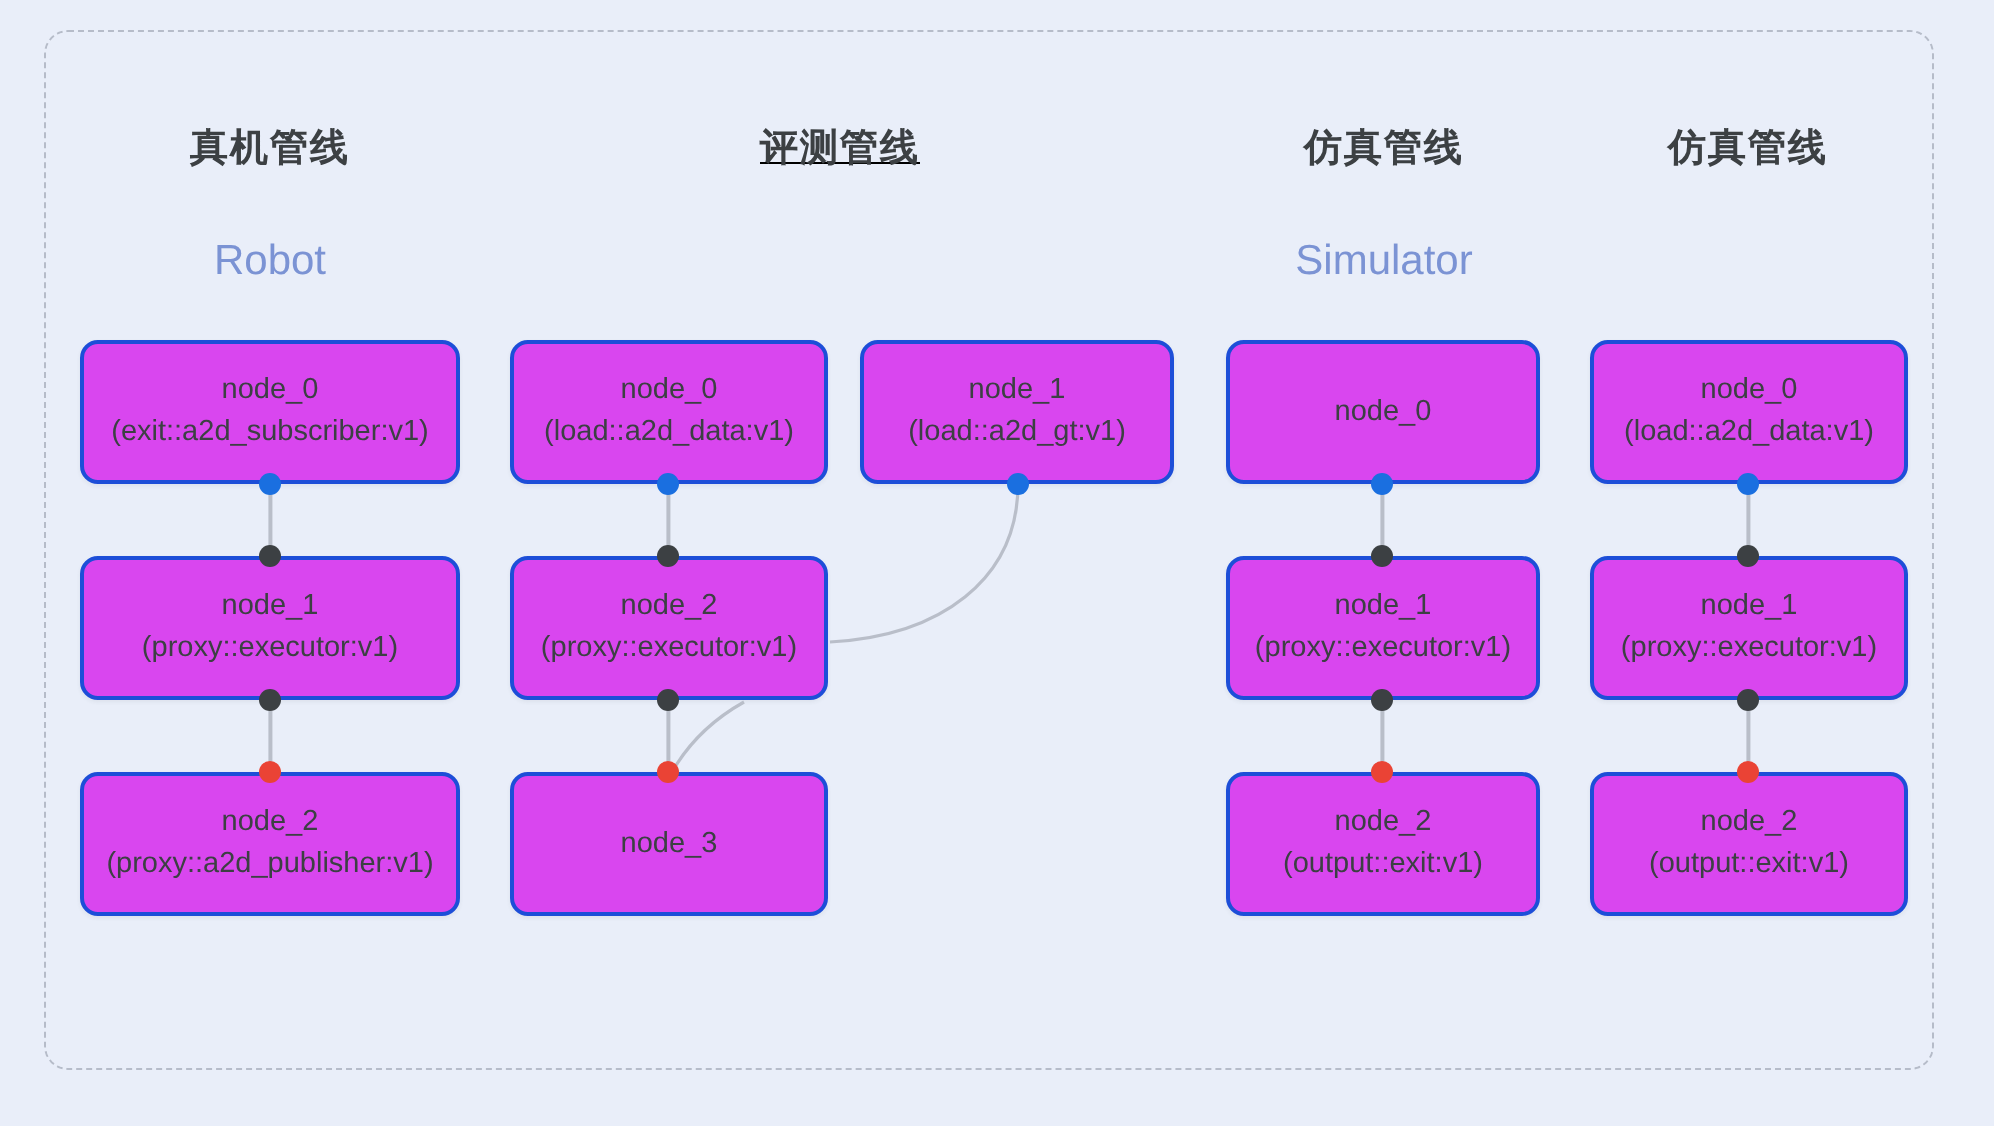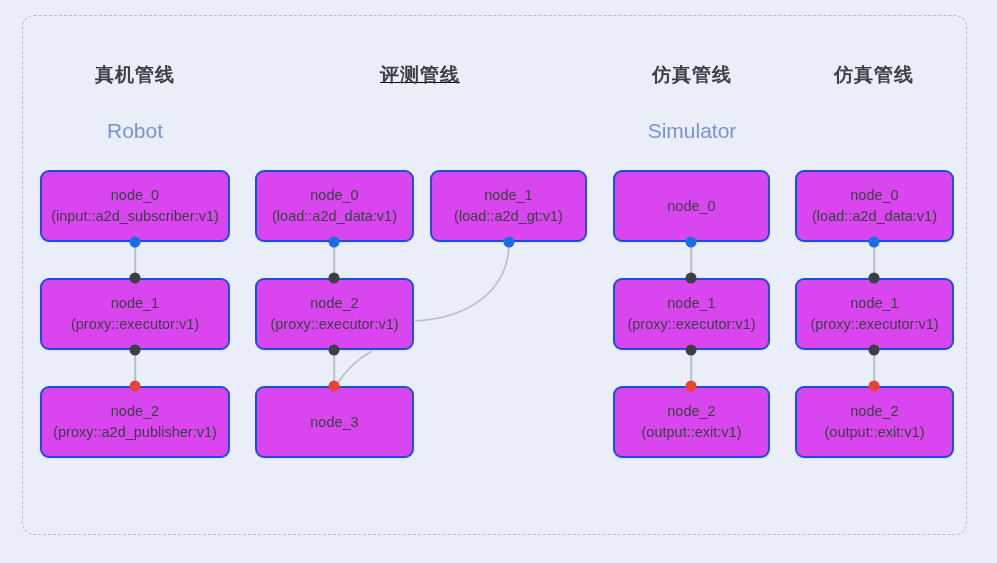--- a/index.html
+++ b/index.html
@@ -158,21 +158,21 @@
 
   <svg id="curves" viewBox="0 0 997 563">
 
     <path d="M 509,242 C 509,290 470,318 415,321" fill="none" stroke="#b9bec9" stroke-width="1.6"></path>
 
     <path d="M 372,351 C 356,360 344,372 336,386" fill="none" stroke="#b9bec9" stroke-width="1.6"></path>
   </svg>
 
   <div class="node" style="left:40px; top:170px; width:190px; height:72px;">
     <div class="n-title">node_0</div>
-    <div class="n-sub">(input::a2d_subscriber:v1)</div>
+    <div class="n-sub">(exit::a2d_subscriber:v1)</div>
   </div>
   <div class="node" style="left:40px; top:278px; width:190px; height:72px;">
     <div class="n-title">node_1</div>
     <div class="n-sub">(proxy::executor:v1)</div>
   </div>
   <div class="node" style="left:40px; top:386px; width:190px; height:72px;">
     <div class="n-title">node_2</div>
     <div class="n-sub">(proxy::a2d_publisher:v1)</div>
   </div>
 

